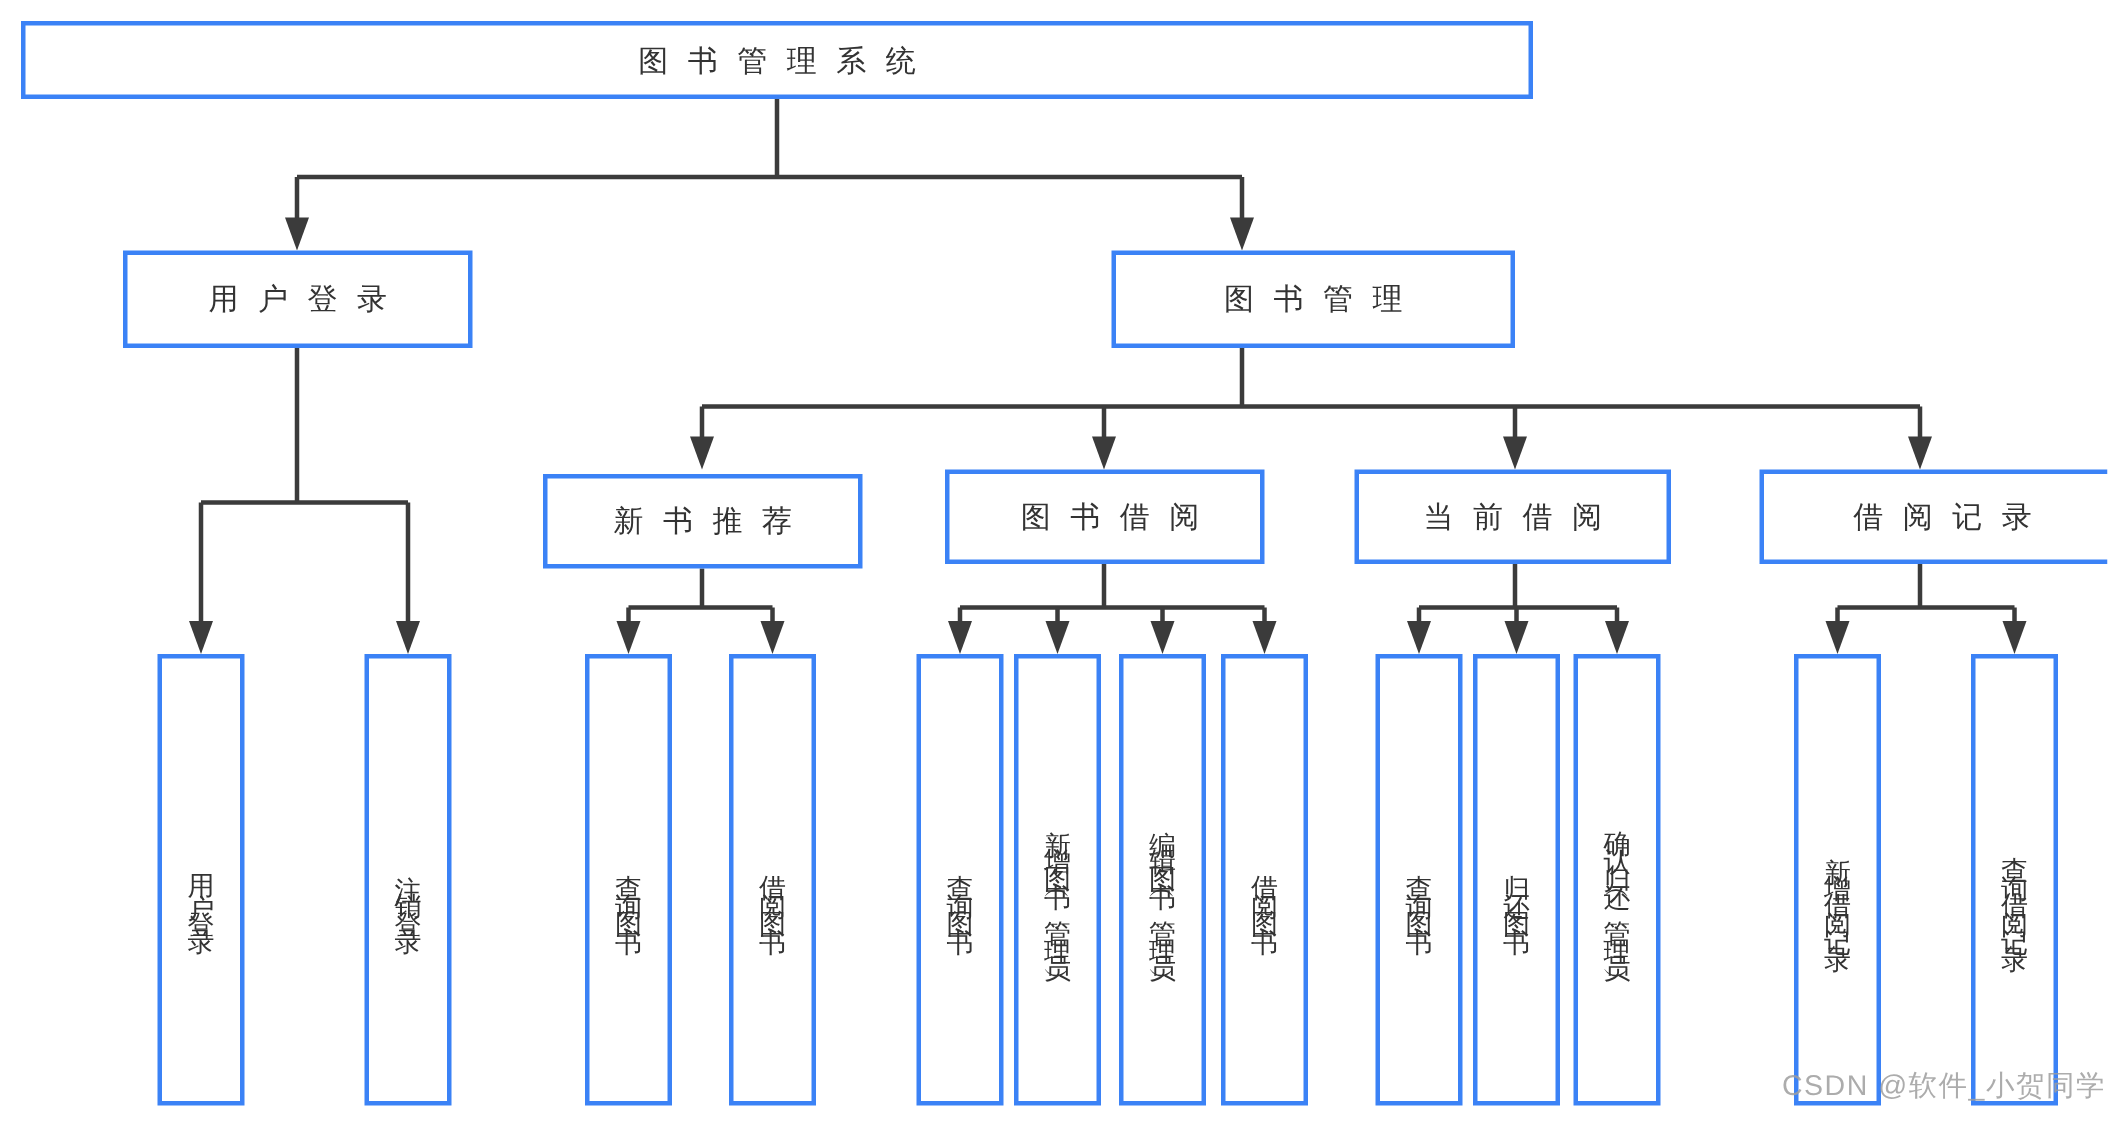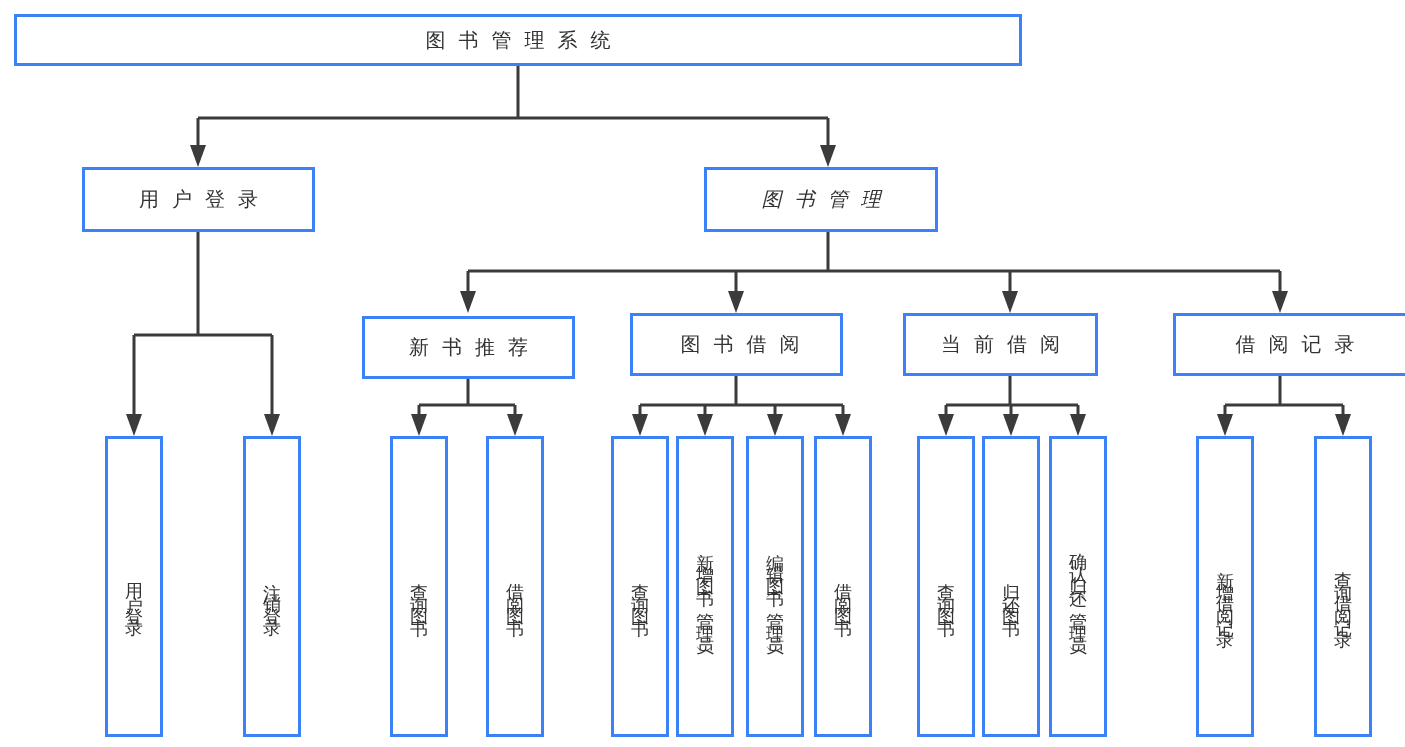--- a/index.html
+++ b/index.html
@@ -62,39 +62,40 @@
       <polygon points="1003,414 1019,414 1011,436"></polygon>
       <polygon points="1070,414 1086,414 1078,436"></polygon>
       <polygon points="1217,414 1233,414 1225,436"></polygon>
       <polygon points="1335,414 1351,414 1343,436"></polygon>
     </g>
   </svg>
 
   <div class="node h-node" style="left:14px;top:14px;width:1008px;height:52px;">图书管理系统</div>
 
   <div class="node h-node" style="left:82px;top:167px;width:233px;height:65px;">用户登录</div>
-  <div class="node h-node" style="left:704px;top:167px;width:234px;height:65px;font-style:italic;">图书管理</div>
+  <div class="node h-node" style="left:741px;top:167px;width:269px;height:65px;">图书管理</div>
 
   <div class="node h-node" style="left:362px;top:316px;width:213px;height:63px;">新书推荐</div>
   <div class="node h-node" style="left:630px;top:313px;width:213px;height:63px;padding-left:20px;">图书借阅</div>
-  <div class="node h-node" style="left:903px;top:313px;width:195px;height:63px;">当前借阅</div>
+  <div class="node h-node" style="left:903px;top:313px;width:211px;height:63px;">当前借阅</div>
   <div class="node h-node" style="left:1173px;top:313px;width:244px;height:63px;">借阅记录</div>
 
   <div class="node v-node" style="left:105px;top:436px;width:58px;height:301px;">用户登录</div>
   <div class="node v-node" style="left:243px;top:436px;width:58px;height:301px;">注销登录</div>
 
   <div class="node v-node" style="left:390px;top:436px;width:58px;height:301px;">查询图书</div>
   <div class="node v-node" style="left:486px;top:436px;width:58px;height:301px;">借阅图书</div>
 
   <div class="node v-node" style="left:611px;top:436px;width:58px;height:301px;">查询图书</div>
   <div class="node v-node" style="left:676px;top:436px;width:58px;height:301px;">新增图书（管理员）</div>
   <div class="node v-node" style="left:746px;top:436px;width:58px;height:301px;">编辑图书（管理员）</div>
   <div class="node v-node" style="left:814px;top:436px;width:58px;height:301px;">借阅图书</div>
 
   <div class="node v-node" style="left:917px;top:436px;width:58px;height:301px;">查询图书</div>
   <div class="node v-node" style="left:982px;top:436px;width:58px;height:301px;">归还图书</div>
   <div class="node v-node" style="left:1049px;top:436px;width:58px;height:301px;">确认归还（管理员）</div>
 
   <div class="node v-node" style="left:1196px;top:436px;width:58px;height:301px;">新增借阅记录</div>
   <div class="node v-node" style="left:1314px;top:436px;width:58px;height:301px;">查询借阅记录</div>
 
+  <div class="watermark">CSDN @软件_小贺同学</div>
 
 </div>
 
 </body></html>

